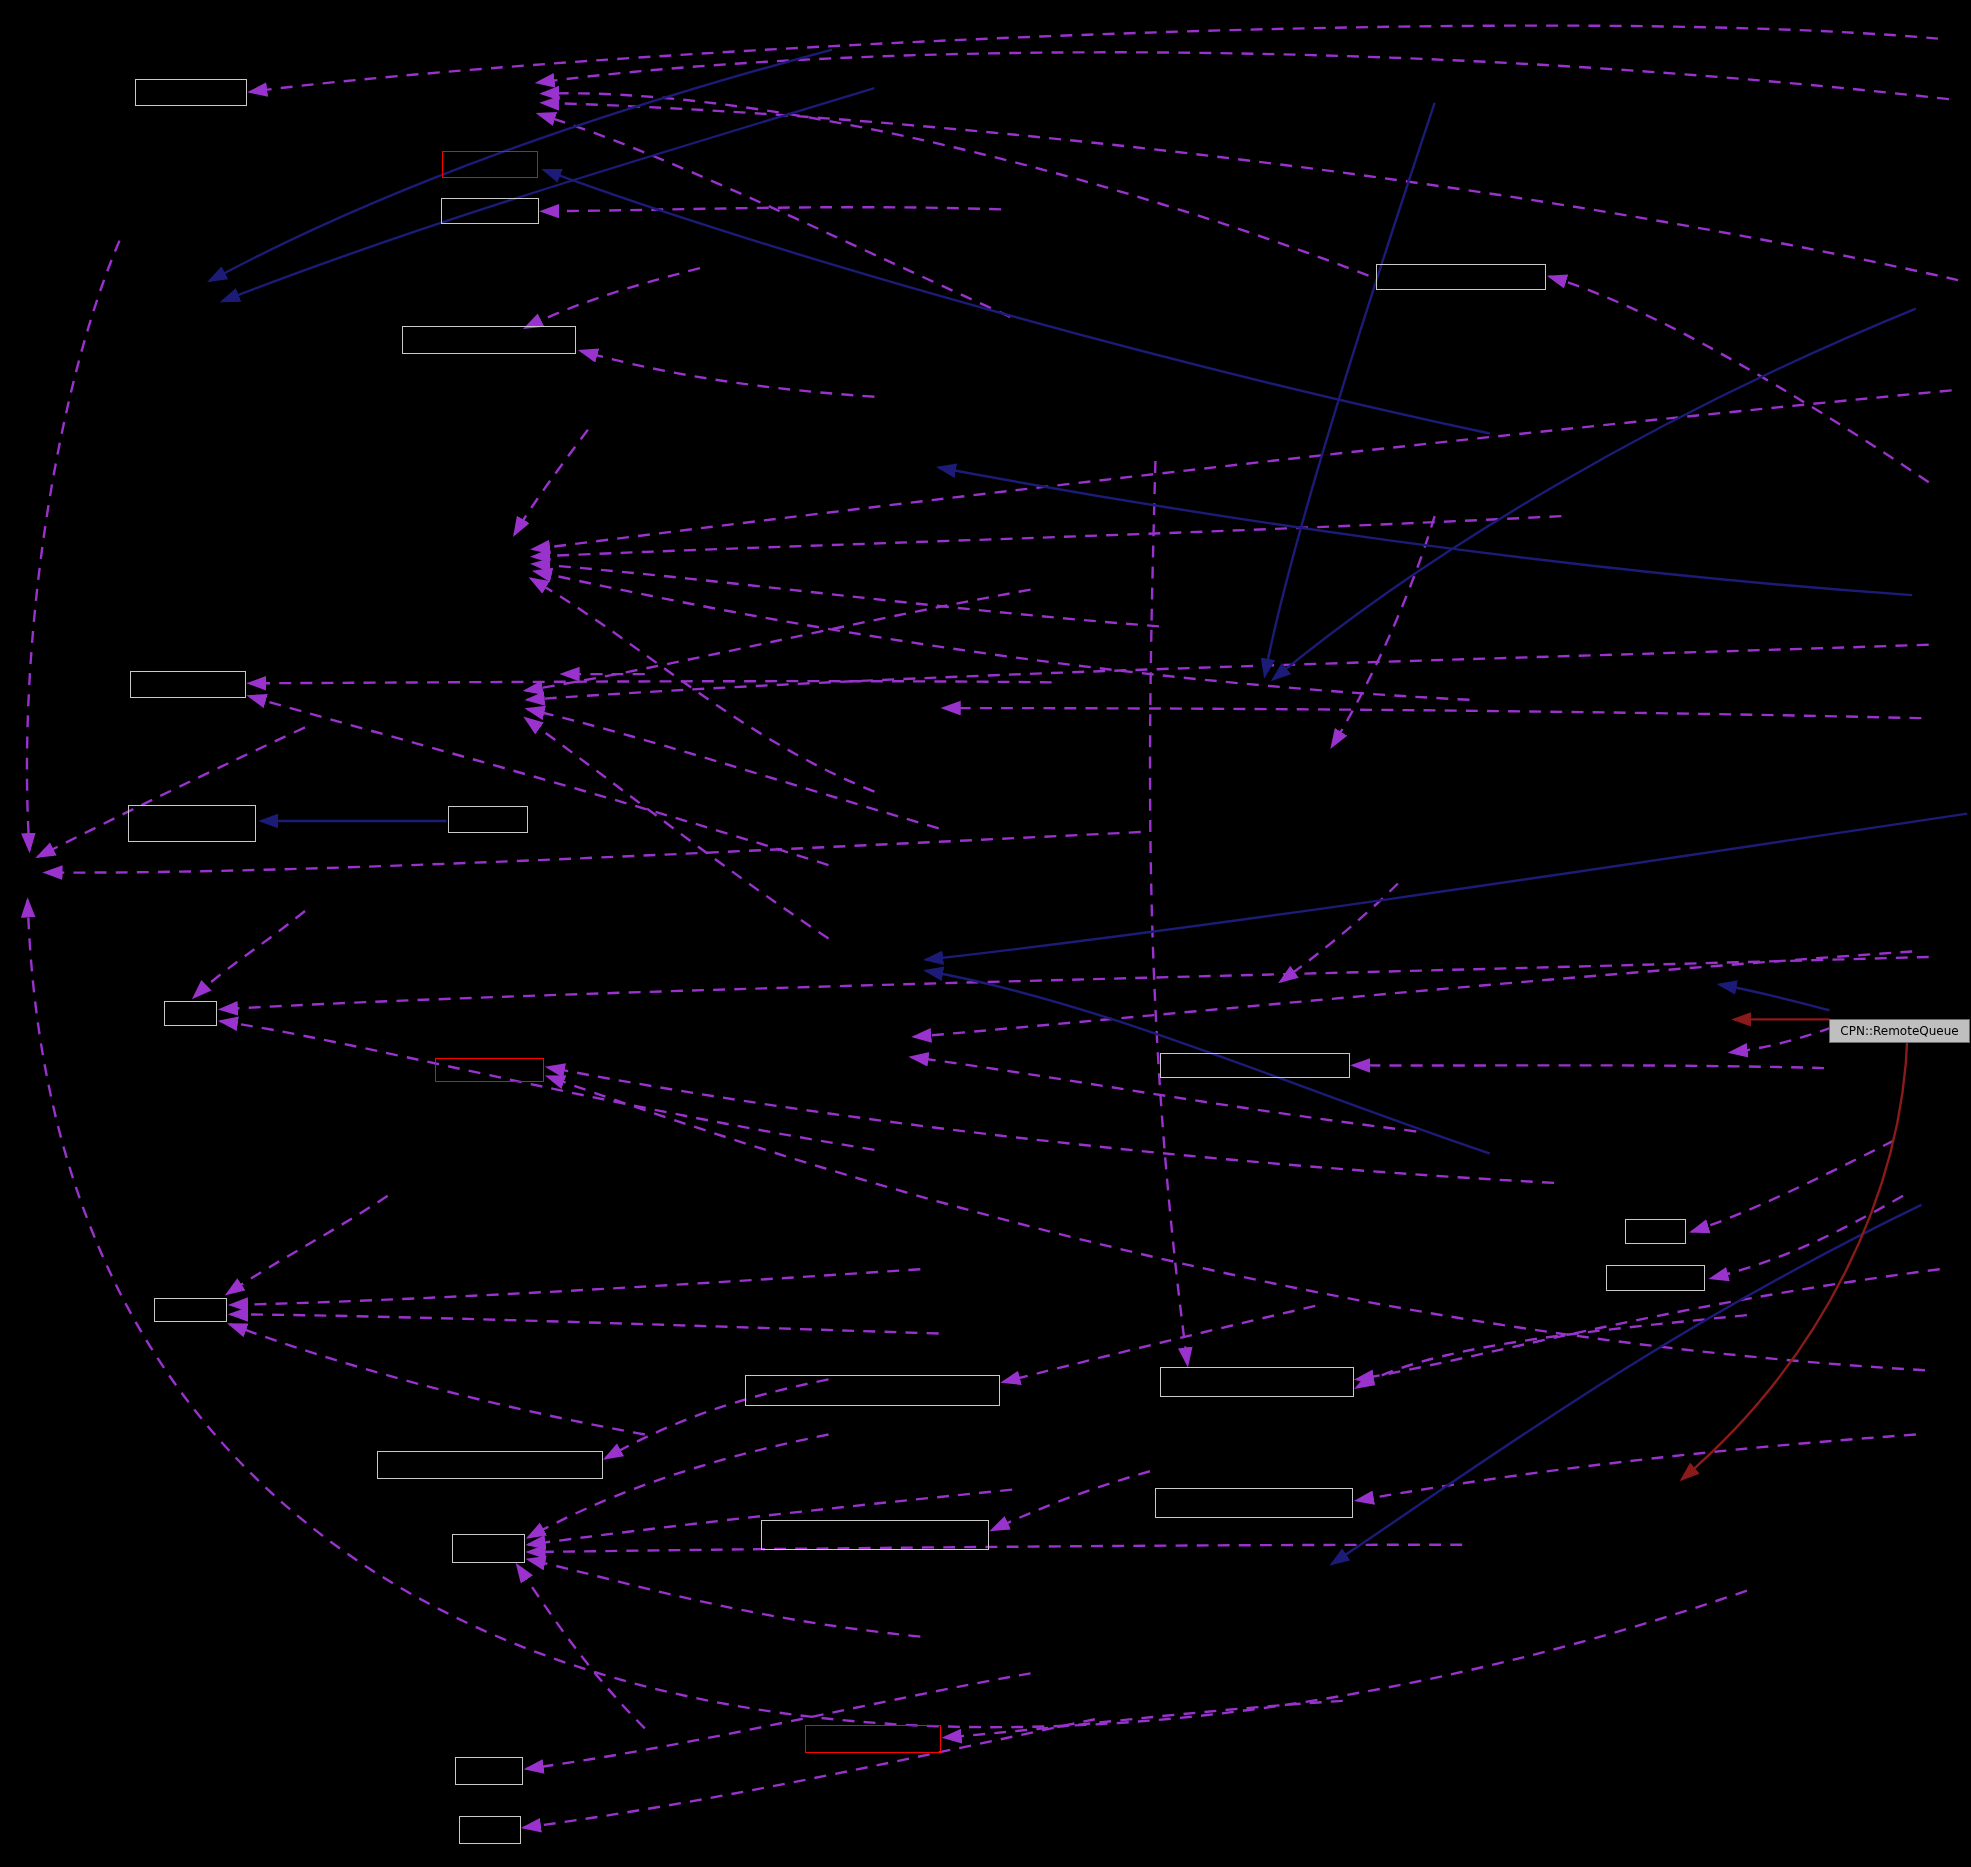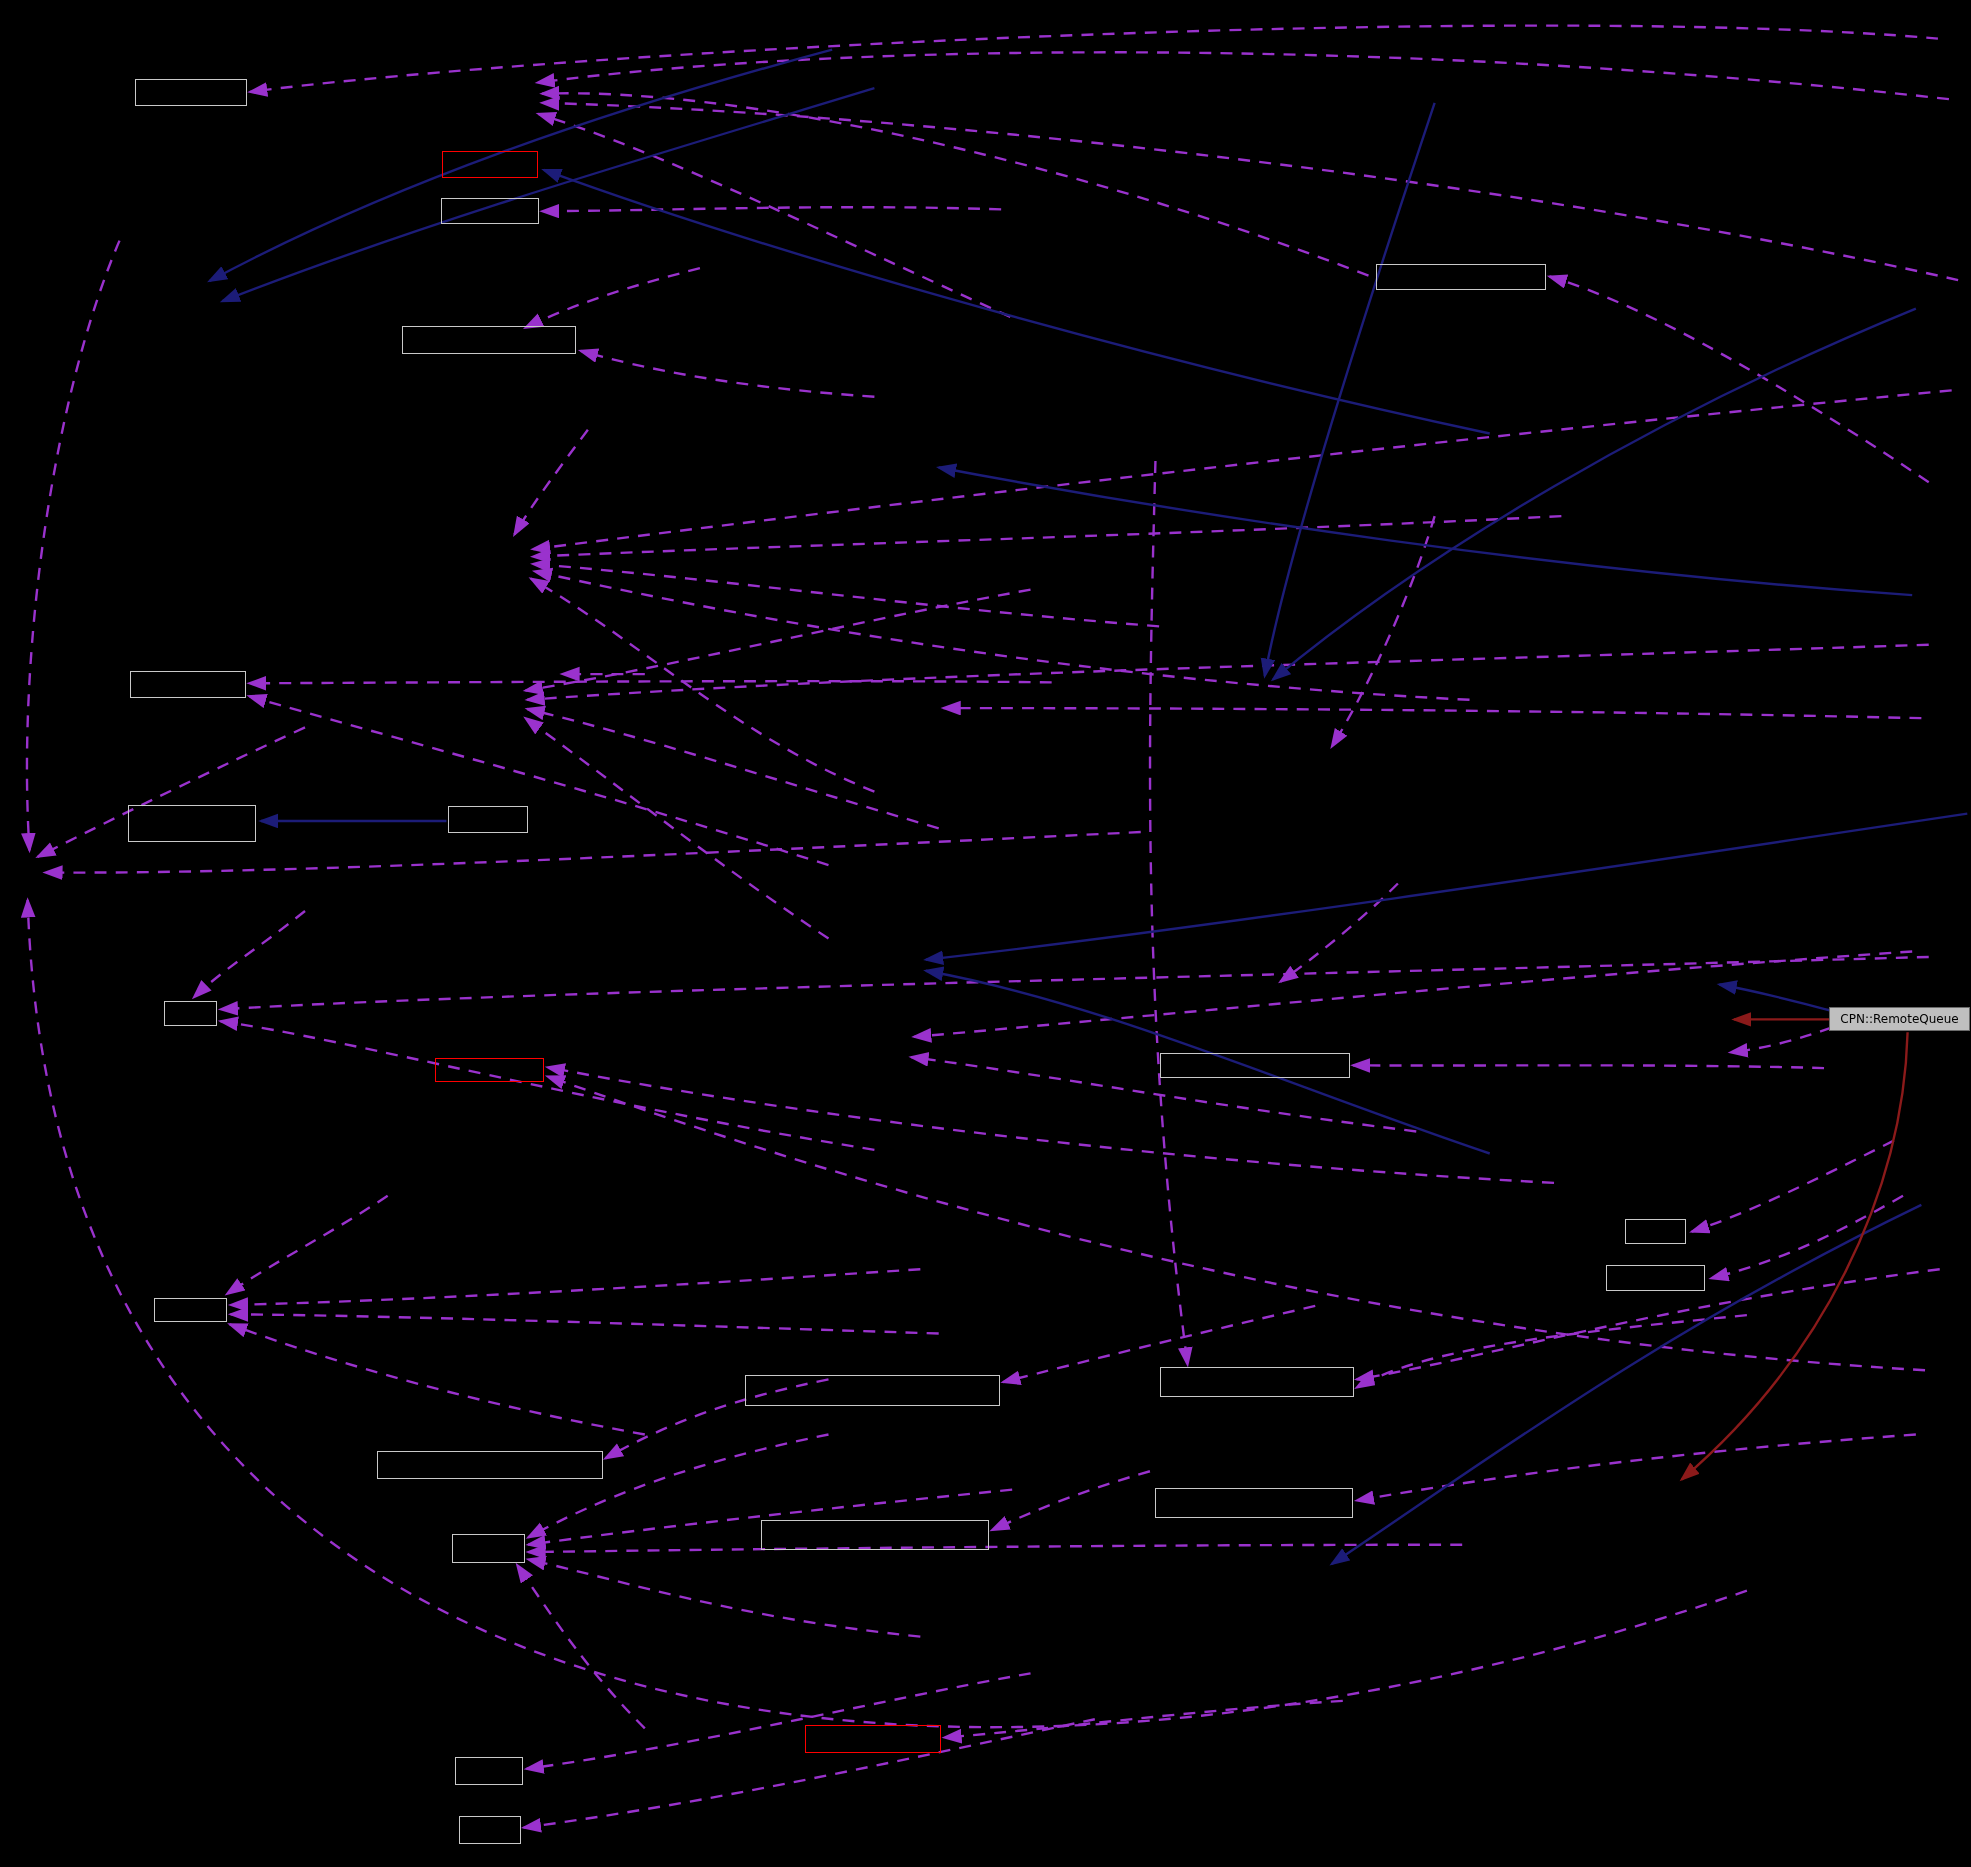--- a/index.html
+++ b/index.html
@@ -9,21 +9,21 @@
   #edge-layer{position:absolute;left:0;top:0;}
   .edge{fill:none;stroke-width:2.6px;}
   .edge.d{stroke:var(--edge-dashed);stroke-dasharray:13 10;}
   .edge.s{stroke:var(--edge-solid);}
   .edge.r{stroke:var(--edge-red);}
   .node{position:absolute;box-sizing:border-box;border:1.8px solid var(--node-border);
         background:transparent;}
   .node.alert{border-color:var(--node-alert);}
   .node.root{background:var(--root-fill);border:0.9px solid var(--root-border);
              color:var(--root-text);font-size:12px;line-height:1;
-             display:flex;align-items:center;justify-content:center;white-space:nowrap;}
+             display:flex;align-items:center;justify-content:center;white-space:nowrap;margin-top:12px;}
 </style>
 </head>
 <body style="--edge-dashed: #9a32cd; --edge-solid: #1c1c78; --edge-red: #8b1a1a; --node-border: #c9c9c9; --node-alert: #ff0000; --root-fill: #bfbfbf; --root-border: #6a6a6a; --root-text: #000000; background: rgb(0, 0, 0);">
 
 <div id="graph">
   <svg id="edge-layer" width="1972" height="1868" viewBox="0 0 2147 2034" xmlns="http://www.w3.org/2000/svg">
     <defs>
       <marker id="arr-d" markerUnits="userSpaceOnUse" markerWidth="24" markerHeight="18" refX="19" refY="8" orient="auto">
         <path d="M0,0 L22,8 L0,16 z" fill="#9a32cd"></path>
       </marker>

